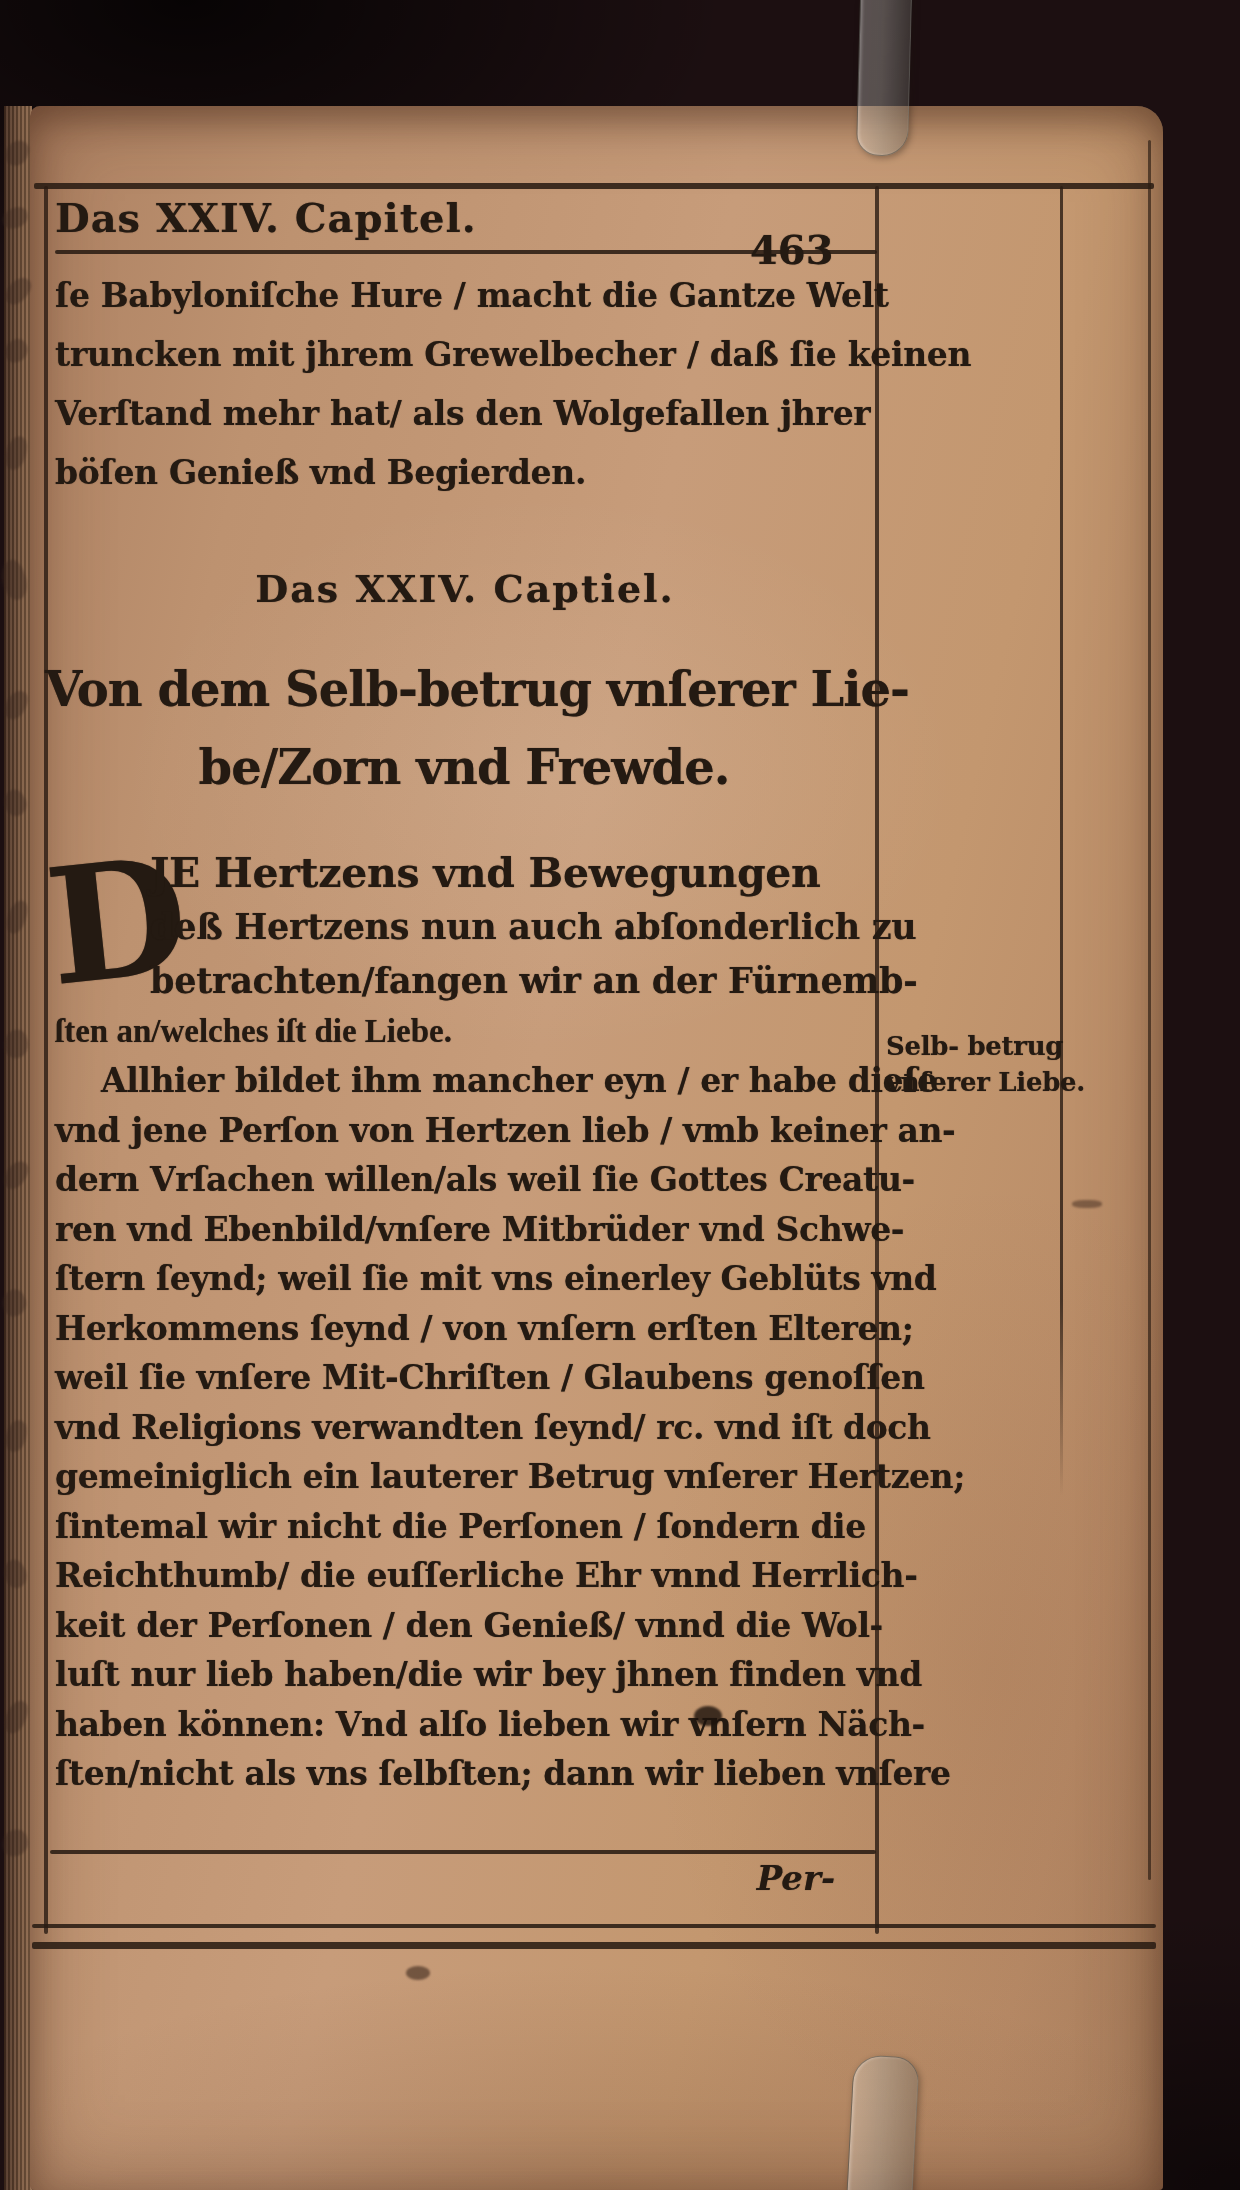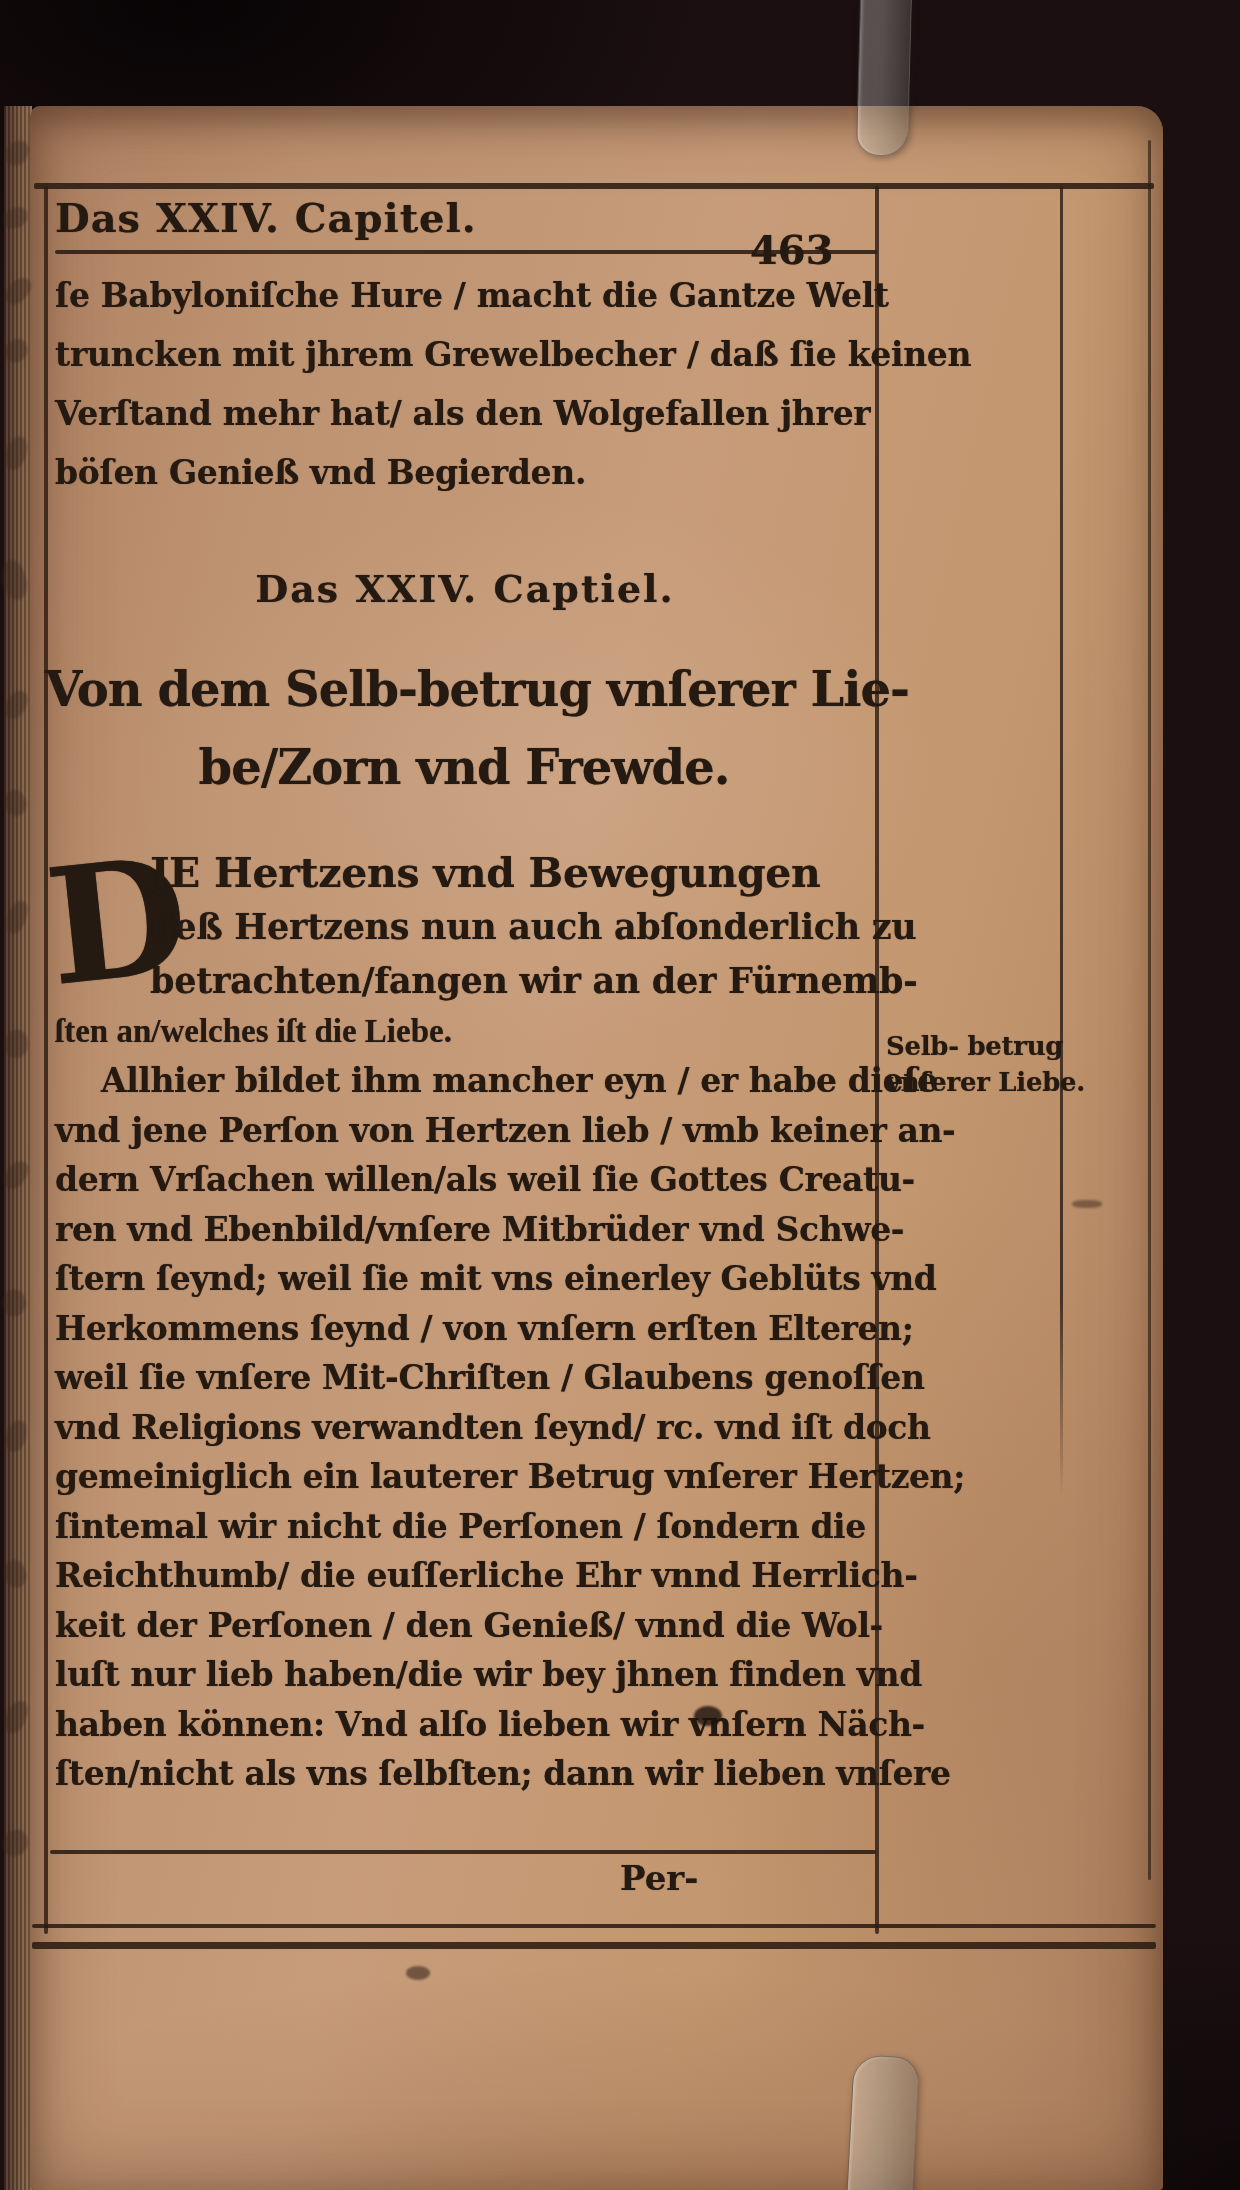--- a/index.html
+++ b/index.html
@@ -35,21 +35,21 @@
   .page-number{position:absolute;left:750px;top:198px;width:110px;font-size:40px;margin-top:28px;}
   .p1{position:absolute;left:55px;top:266px;width:820px;font-size:33px;line-height:59px;letter-spacing:-0.3px;}
   .chapter-heading{position:absolute;left:55px;top:566px;width:820px;text-align:center;font-size:38px;letter-spacing:2px;}
   .section-title{position:absolute;left:45px;top:650px;width:838px;text-align:center;font-size:48px;line-height:78px;letter-spacing:-1px;}
   .dropcap{position:absolute;left:48px;top:838px;width:104px;font-size:160px;line-height:170px;transform:rotate(-6deg);}
   .p2-indent{position:absolute;left:150px;top:846px;width:728px;font-size:35px;line-height:54px;letter-spacing:-0.3px;}
   .p2-indent .first{font-size:41px;}
   .p2-full{position:absolute;left:55px;top:1006px;width:820px;font-size:33px;line-height:50px;font-family:Liberation Serif, serif;}
   .p3{position:absolute;left:55px;top:1056px;width:822px;font-size:33px;line-height:49.5px;letter-spacing:-0.4px;}
   .margin-note{position:absolute;left:886px;top:1028px;width:170px;font-size:26px;line-height:36px;letter-spacing:-0.3px;}
-  .catchword{position:absolute;left:620px;top:1858px;width:215px;text-align:left;font-size:34px;}
+  .catchword{position:absolute;left:620px;top:1858px;width:215px;text-align:right;font-size:34px;font-style:italic;}
   .glass{
     position:absolute;border:1px solid rgba(80,80,75,.55);
     background:linear-gradient(to right, rgba(235,235,228,.30), rgba(170,170,162,.42) 45%, rgba(110,110,104,.38));
     box-shadow: inset 2px 0 3px rgba(255,255,255,.25), 2px 2px 6px rgba(30,20,15,.35);
   }
   .glass-top{left:858px;top:-8px;width:50px;height:162px;border-radius:0 0 26px 22px;transform:rotate(1.5deg);}
   .glass-bottom{left:850px;top:2056px;width:64px;height:140px;border-radius:28px 24px 0 0;transform:rotate(3deg);}
   .mark{position:absolute;background:rgba(55,38,28,.38);border-radius:60% 40% 55% 45%;filter:blur(1.2px);}
   .stain{position:absolute;border-radius:50%;filter:blur(1px);}
 </style>

